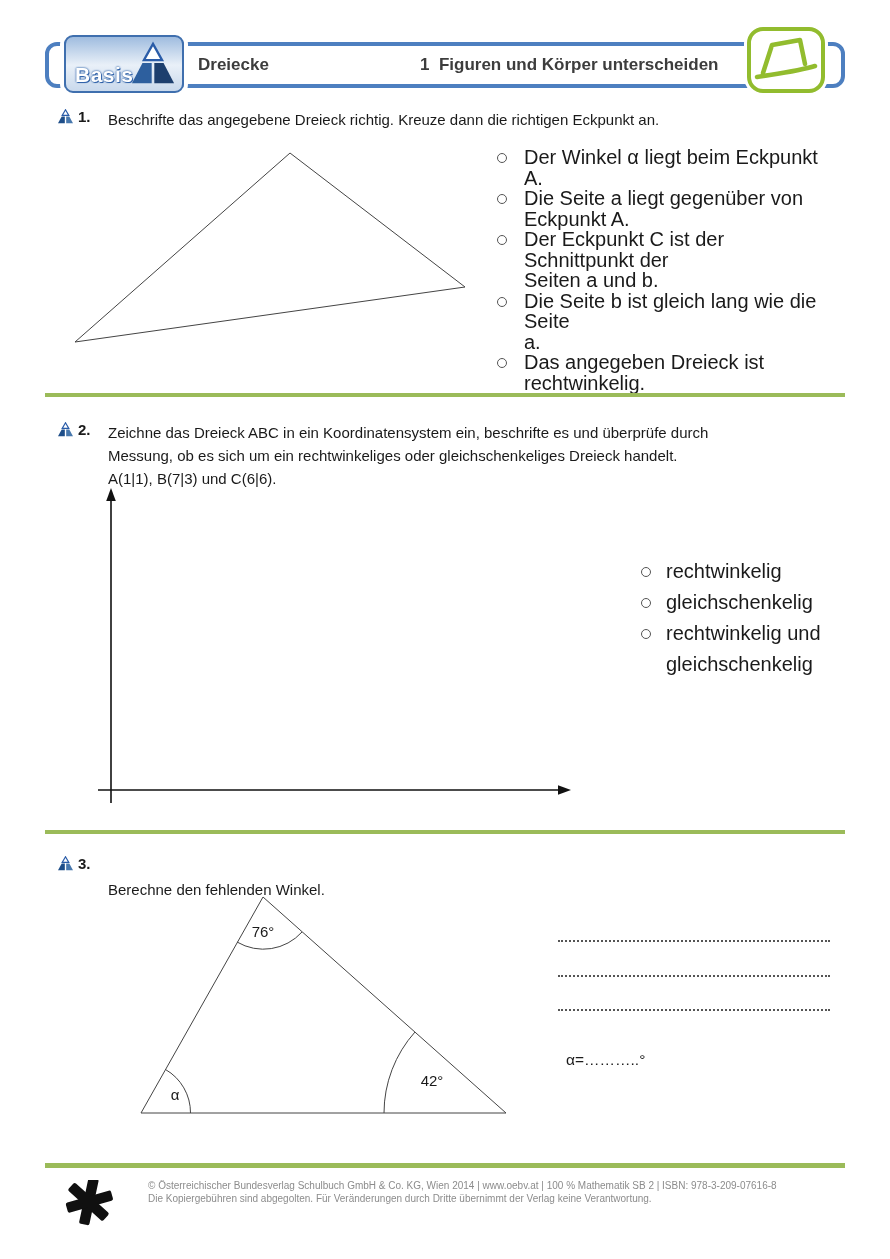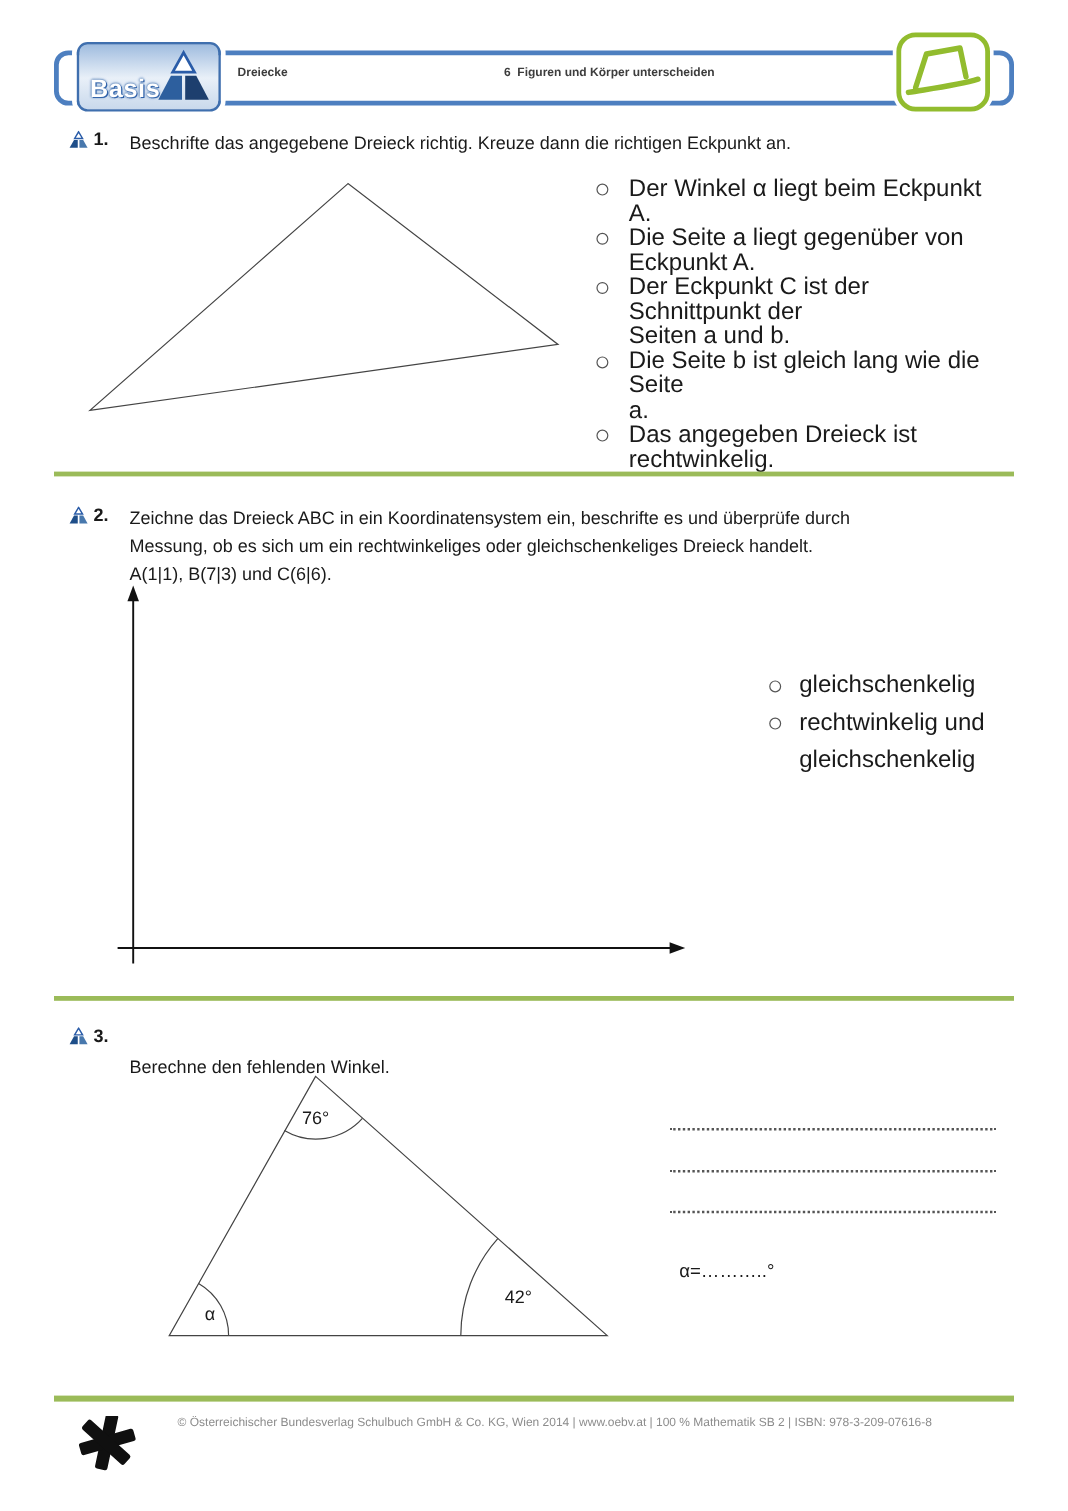--- a/index.html
+++ b/index.html
@@ -8,21 +8,21 @@
   .abs{position:absolute;}
 
   
   .band{left:45px;top:42px;width:792px;height:38px;border:4px solid #4d7fc0;border-radius:12px;}
   .logo{left:64px;top:35px;width:116px;height:54px;border:2.5px solid #3f6fae;border-radius:9px;
         background:linear-gradient(180deg,#9fbcdf 0%,#e9f0f8 52%,#c9d9ec 100%);
         box-shadow:0 0 0 4px #fff;}
   .logo-text{position:absolute;left:9px;bottom:4px;font-size:21px;font-weight:bold;color:#fff;
         letter-spacing:.5px;
         text-shadow:0 0 2px #3f6fae,0 0 2px #3f6fae,1px 1px 0 #2a5ca8;}
-  .hdr-title{top:55px;font-size:10px;font-weight:bold;color:#3d3d3d;white-space:pre;}
+  .hdr-title{top:55px;font-size:17px;font-weight:bold;color:#3d3d3d;white-space:pre;}
   .icon-box{left:747px;top:27px;width:70px;height:58px;border:4.5px solid #92bc2e;border-radius:16px;
         background:#fff;box-shadow:0 0 0 3px #fff;}
 
   
   .task-num{font-size:15px;font-weight:bold;color:#1a1a1a;}
   .task-text{font-size:15px;line-height:23px;white-space:pre-line;}
   .opt-row{display:flex;align-items:flex-start;}
   .opt-bullet{flex:0 0 auto;width:8px;height:8px;border:1.4px solid #555;border-radius:50%;
         margin-top:6px;background:#fff;}
   .opt-text{font-size:20px;line-height:20.5px;white-space:pre-line;margin-left:17px;}
@@ -48,21 +48,21 @@
   <div class="abs logo">
     <span class="logo-text">Basis</span>
     <svg class="abs" style="right:6px;top:4px;" width="46" height="46" viewBox="0 0 48 46">
       <path d="M24,2 L33.5,19 L14.5,19 Z" fill="#ffffff" stroke="#2a5ca8" stroke-width="2.4"></path>
       <path d="M13,22 L22.6,22 L22.6,43 L2,43 Z" fill="#2d5f9e"></path>
       <path d="M25.4,22 L35,22 L46,43 L25.4,43 Z" fill="#1d3f6e"></path>
     </svg>
   </div>
 
   <div class="abs hdr-title" style="left:198px;">Dreiecke</div>
-  <div class="abs hdr-title" style="left:420px;">6  Figuren und Körper unterscheiden</div>
+  <div class="abs hdr-title" style="left:420px;">1  Figuren und Körper unterscheiden</div>
 
   <div class="abs icon-box">
     <svg width="70" height="58" viewBox="0 0 70 54">
       <path d="M12,40 L21,12 L49,7 L54,31" fill="none" stroke="#92bc2e" stroke-width="4.5" stroke-linecap="round" stroke-linejoin="round"></path>
       <path d="M6,44 C24,41 48,38 64,33" fill="none" stroke="#92bc2e" stroke-width="4.5" stroke-linecap="round"></path>
     </svg>
   </div>
 
   <svg class="abs" style="left:57px;top:109px;" width="17" height="15" viewBox="0 0 17 15">
     <path d="M8.5,0.8 L11.8,6.4 L5.2,6.4 Z" fill="#fff" stroke="#2a5ca8" stroke-width="1.2"></path>
@@ -118,20 +118,24 @@
   <svg class="abs" style="left:90px;top:485px;" width="492" height="330" viewBox="0 0 492 330">
     <line x1="21" y1="14" x2="21" y2="318" stroke="#111" stroke-width="1.6"></line>
     <polygon points="21,3 16.2,16 25.8,16" fill="#111"></polygon>
     <line x1="8" y1="305" x2="470" y2="305" stroke="#111" stroke-width="1.6"></line>
     <polygon points="481,305 468,300.2 468,309.8" fill="#111"></polygon>
   </svg>
 
   <div class="abs" style="left:641px;top:556px;width:185px;">
     <div class="opt-row wide">
       <span class="opt-bullet"></span>
+      <span class="opt-text wide-lh">rechtwinkelig</span>
+    </div>
+    <div class="opt-row wide">
+      <span class="opt-bullet"></span>
       <span class="opt-text wide-lh">gleichschenkelig</span>
     </div>
     <div class="opt-row wide">
       <span class="opt-bullet"></span>
       <span class="opt-text wide-lh">rechtwinkelig und
 gleichschenkelig</span>
     </div>
   </div>
 
   <div class="abs divider" style="top:830px;"></div>
@@ -164,15 +168,16 @@
   <svg class="abs" style="left:64px;top:1180px;" width="50" height="46" viewBox="0 0 50 46">
     <g fill="#101010">
       <rect x="19.5" y="-2" width="10.5" height="47" rx="2" transform="rotate(12 25 22)"></rect>
       <rect x="19.5" y="-2" width="10.5" height="47" rx="2" transform="rotate(74 25 22)"></rect>
       <rect x="19.5" y="-2" width="10.5" height="47" rx="2" transform="rotate(-48 25 22)"></rect>
     </g>
   </svg>
 
   <div class="abs footer-text">
     <div>© Österreichischer Bundesverlag Schulbuch GmbH &amp; Co. KG, Wien 2014 | www.oebv.at | 100 % Mathematik SB 2 | ISBN: 978-3-209-07616-8</div>
+    <div>Die Kopiergebühren sind abgegolten. Für Veränderungen durch Dritte übernimmt der Verlag keine Verantwortung.</div>
   </div>
 
 </div>
 
 </body></html>

